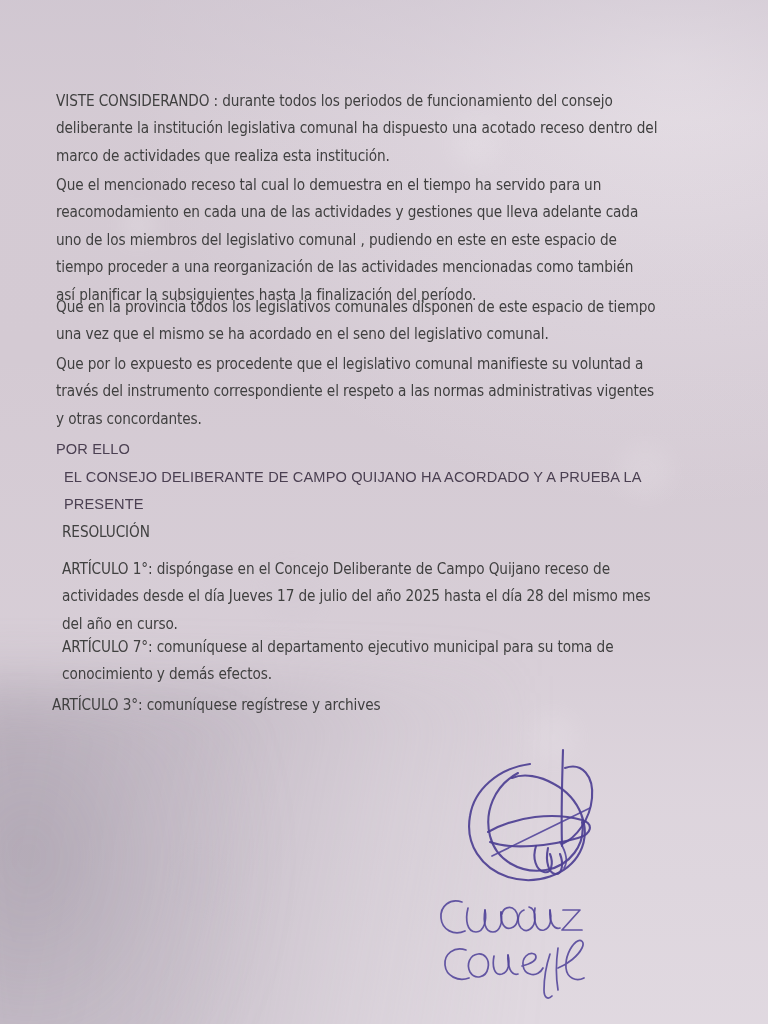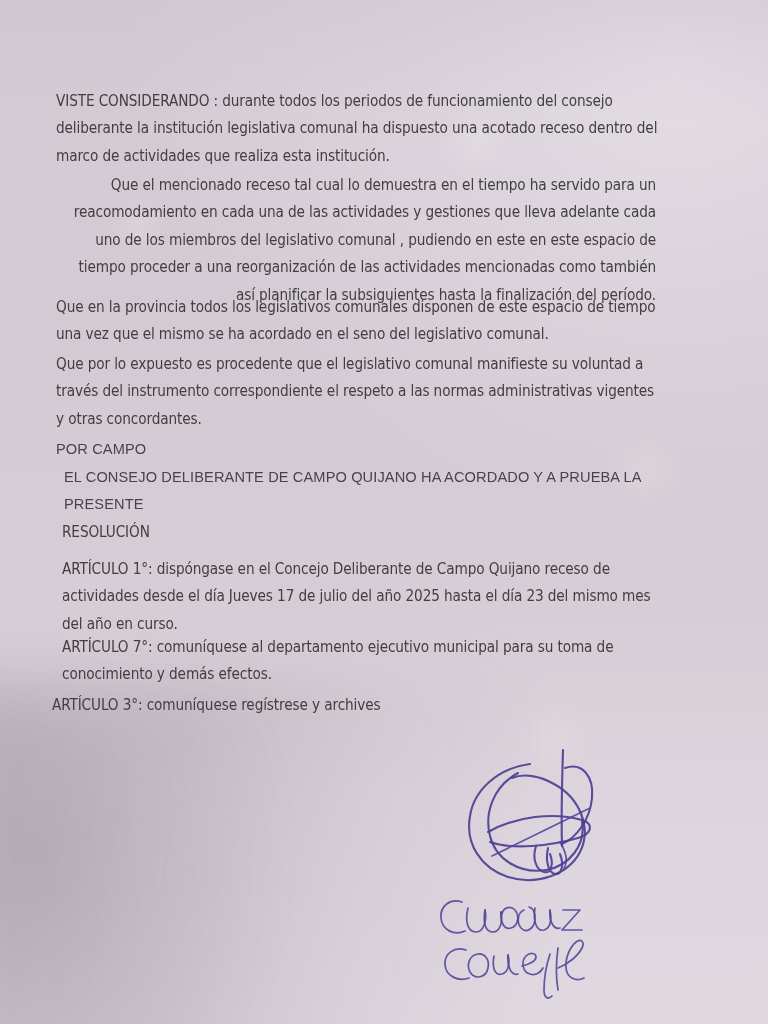--- a/index.html
+++ b/index.html
@@ -119,21 +119,21 @@
   .caps-text {
     font-family: "Liberation Sans", "DejaVu Sans", sans-serif;
     font-size: 14.6px;
     line-height: 27.4px;
     letter-spacing: 0.12px;
     color: #4b4052;
     font-weight: 400;
   }
 
   .p1  { left: 56px; top: 88px;  width: 604px; }
-  .p2  { left: 56px; top: 172px; width: 600px; text-align: right; }
+  .p2  { left: 56px; top: 172px; width: 600px; }
   .p3  { left: 56px; top: 294px; width: 600px; }
   .p4  { left: 56px; top: 351px; width: 600px; }
 
   .h-porello  { left: 56px; top: 436px; }
   .h-consejo  { left: 64px; top: 464px; width: 610px; }
   .h-resol    { left: 62px; top: 519px; }
 
   .art1 { left: 62px; top: 556px; width: 600px; }
   .art2 { left: 62px; top: 634px; width: 590px; }
   .art3 { left: 52px; top: 692px; width: 560px; }
@@ -181,27 +181,27 @@
   <div class="content">
 
     <div class="block body-text p1">VISTE CONSIDERANDO : durante todos los periodos de funcionamiento del consejo deliberante la institución legislativa comunal ha dispuesto una acotado receso dentro del marco de actividades que realiza esta institución.</div>
 
     <div class="block body-text p2">Que el mencionado receso tal cual lo demuestra en el tiempo ha servido para un reacomodamiento en cada una de las actividades y gestiones que lleva adelante cada uno de los miembros del legislativo comunal , pudiendo en este en este espacio de tiempo proceder a una reorganización de las actividades mencionadas como también así planificar la subsiguientes hasta la finalización del período.</div>
 
     <div class="block body-text p3">Que en la provincia todos los legislativos comunales disponen de este espacio de tiempo una vez que el mismo se ha acordado en el seno del legislativo comunal.</div>
 
     <div class="block body-text p4">Que por lo expuesto es procedente que el legislativo comunal manifieste su voluntad a través del instrumento correspondiente el respeto a las normas administrativas vigentes y otras concordantes.</div>
 
-    <div class="block caps-text h-porello">POR CAMPO</div>
+    <div class="block caps-text h-porello">POR ELLO</div>
 
     <div class="block caps-text h-consejo">EL CONSEJO DELIBERANTE DE CAMPO QUIJANO HA ACORDADO Y A PRUEBA LA PRESENTE</div>
 
     <div class="block body-text h-resol">RESOLUCIÓN</div>
 
-    <div class="block body-text art1">ARTÍCULO 1°: dispóngase en el Concejo Deliberante de Campo Quijano receso  de actividades desde el día Jueves 17 de julio del año 2025 hasta el día  23 del mismo mes del año en curso.</div>
+    <div class="block body-text art1">ARTÍCULO 1°: dispóngase en el Concejo Deliberante de Campo Quijano receso  de actividades desde el día Jueves 17 de julio del año 2025 hasta el día  28 del mismo mes del año en curso.</div>
 
     <div class="block body-text art2">ARTÍCULO 7°: comuníquese al departamento ejecutivo municipal para su toma de conocimiento y demás efectos.</div>
 
     <div class="block body-text art3">ARTÍCULO 3°: comuníquese regístrese y archives</div>
 
     <div class="signature">
       <svg width="240" height="220" viewBox="0 0 240 220">
 
         <path class="sig-stroke" d="M98 22 C 66 26, 42 48, 38 74 C 33 102, 49 126, 76 135
                  C 104 144, 136 133, 148 110 C 160 86, 148 56, 122 42

